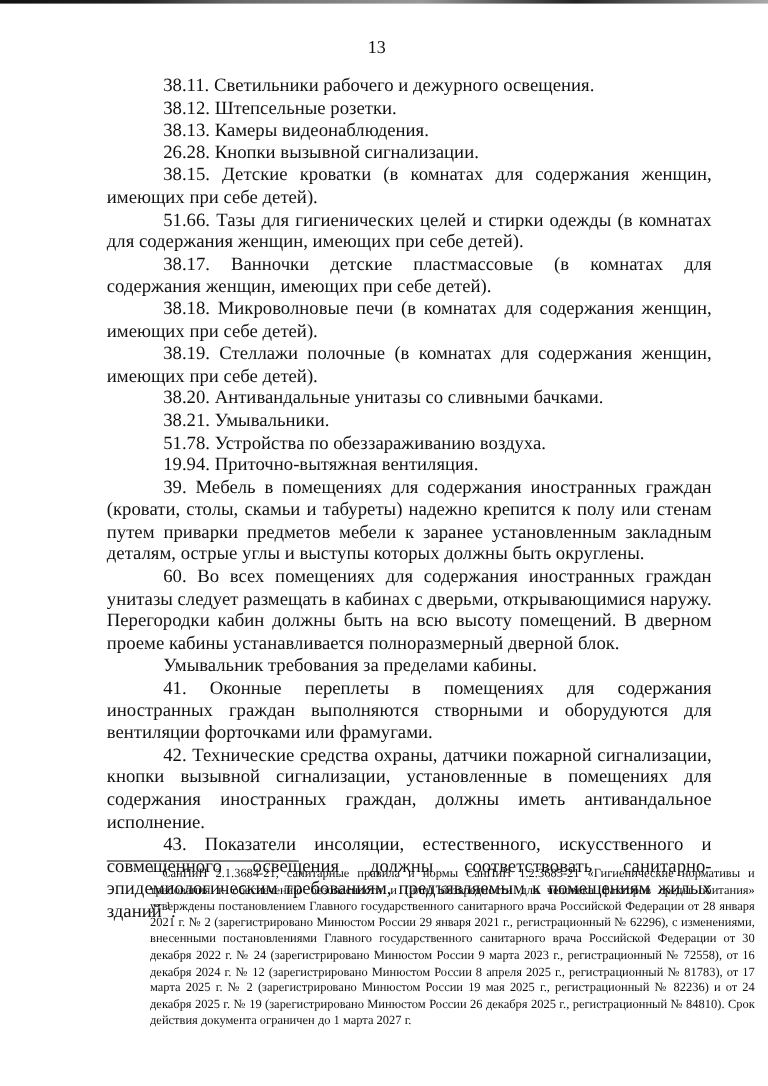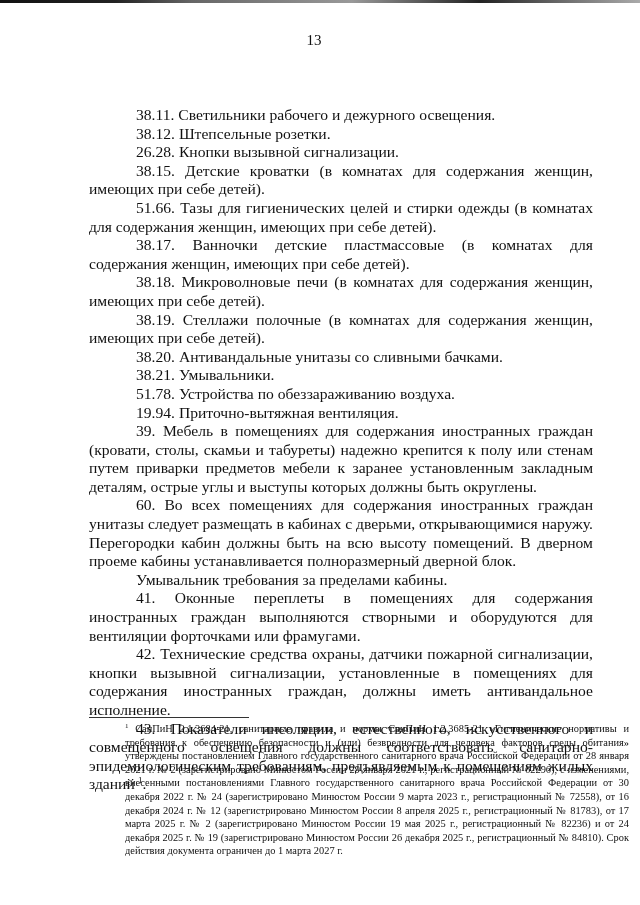--- a/index.html
+++ b/index.html
@@ -1,35 +1,36 @@
 <!DOCTYPE html>
 <html><head>
   <meta charset="utf-8">
   <style>
     html, body { margin: 0; padding: 0; background: #ffffff; }
     body { width: 640px; height: 905px; position: relative; overflow: hidden; font-family: "Liberation Serif", serif; color: #111; }
     .top-edge { position: absolute; left: 0; top: 0; width: 640px; height: 3px; background: linear-gradient(90deg, #111 0%, #222 18%, #666 30%, #999 55%, #222 75%, #777 90%, #aaa 100%); }
     .page-number { position: absolute; top: 32px; left: 0; width: 628px; text-align: center; font-size: 15px; }
-    .body-text { position: absolute; left: 89px; top: 63px; width: 504px; font-size: 15.6px; line-height: 18.6px; margin-top: 43px; }
+    .body-text { position: absolute; left: 89px; top: 63px; width: 504px; font-size: 15.6px; line-height: 18.6px; }
     .para { margin: 0; text-align: justify; text-indent: 47px; }
     .sup { font-size: 9px; vertical-align: super; line-height: 0; }
     .fn-sep { position: absolute; left: 89px; top: 717px; width: 160px; height: 1px; background: #333; }
     .footnote { position: absolute; left: 77px; top: 722px; width: 504px; font-size: 10.4px; line-height: 13.6px; text-align: justify; margin-left: 48px; }
     .footnote .fn-mark { font-size: 7px; vertical-align: super; line-height: 0; }
   </style>
 </head>
 <body>
 
 <div class="top-edge"></div>
 
 <div class="page-number">13</div>
 
 <div class="body-text">
   <p class="para">38.11. Светильники рабочего и дежурного освещения.</p>
   <p class="para">38.12. Штепсельные розетки.</p>
+  <p class="para">38.13. Камеры видеонаблюдения.</p>
   <p class="para">26.28. Кнопки вызывной сигнализации.</p>
   <p class="para">38.15. Детские кроватки (в комнатах для содержания женщин, имеющих при себе детей).</p>
   <p class="para">51.66. Тазы для гигиенических целей и стирки одежды (в комнатах для содержания женщин, имеющих при себе детей).</p>
   <p class="para">38.17. Ванночки детские пластмассовые (в комнатах для содержания женщин, имеющих при себе детей).</p>
   <p class="para">38.18. Микроволновые печи (в комнатах для содержания женщин, имеющих при себе детей).</p>
   <p class="para">38.19. Стеллажи полочные (в комнатах для содержания женщин, имеющих при себе детей).</p>
   <p class="para">38.20. Антивандальные унитазы со сливными бачками.</p>
   <p class="para">38.21. Умывальники.</p>
   <p class="para">51.78. Устройства по обеззараживанию воздуха.</p>
   <p class="para">19.94. Приточно-вытяжная вентиляция.</p>

